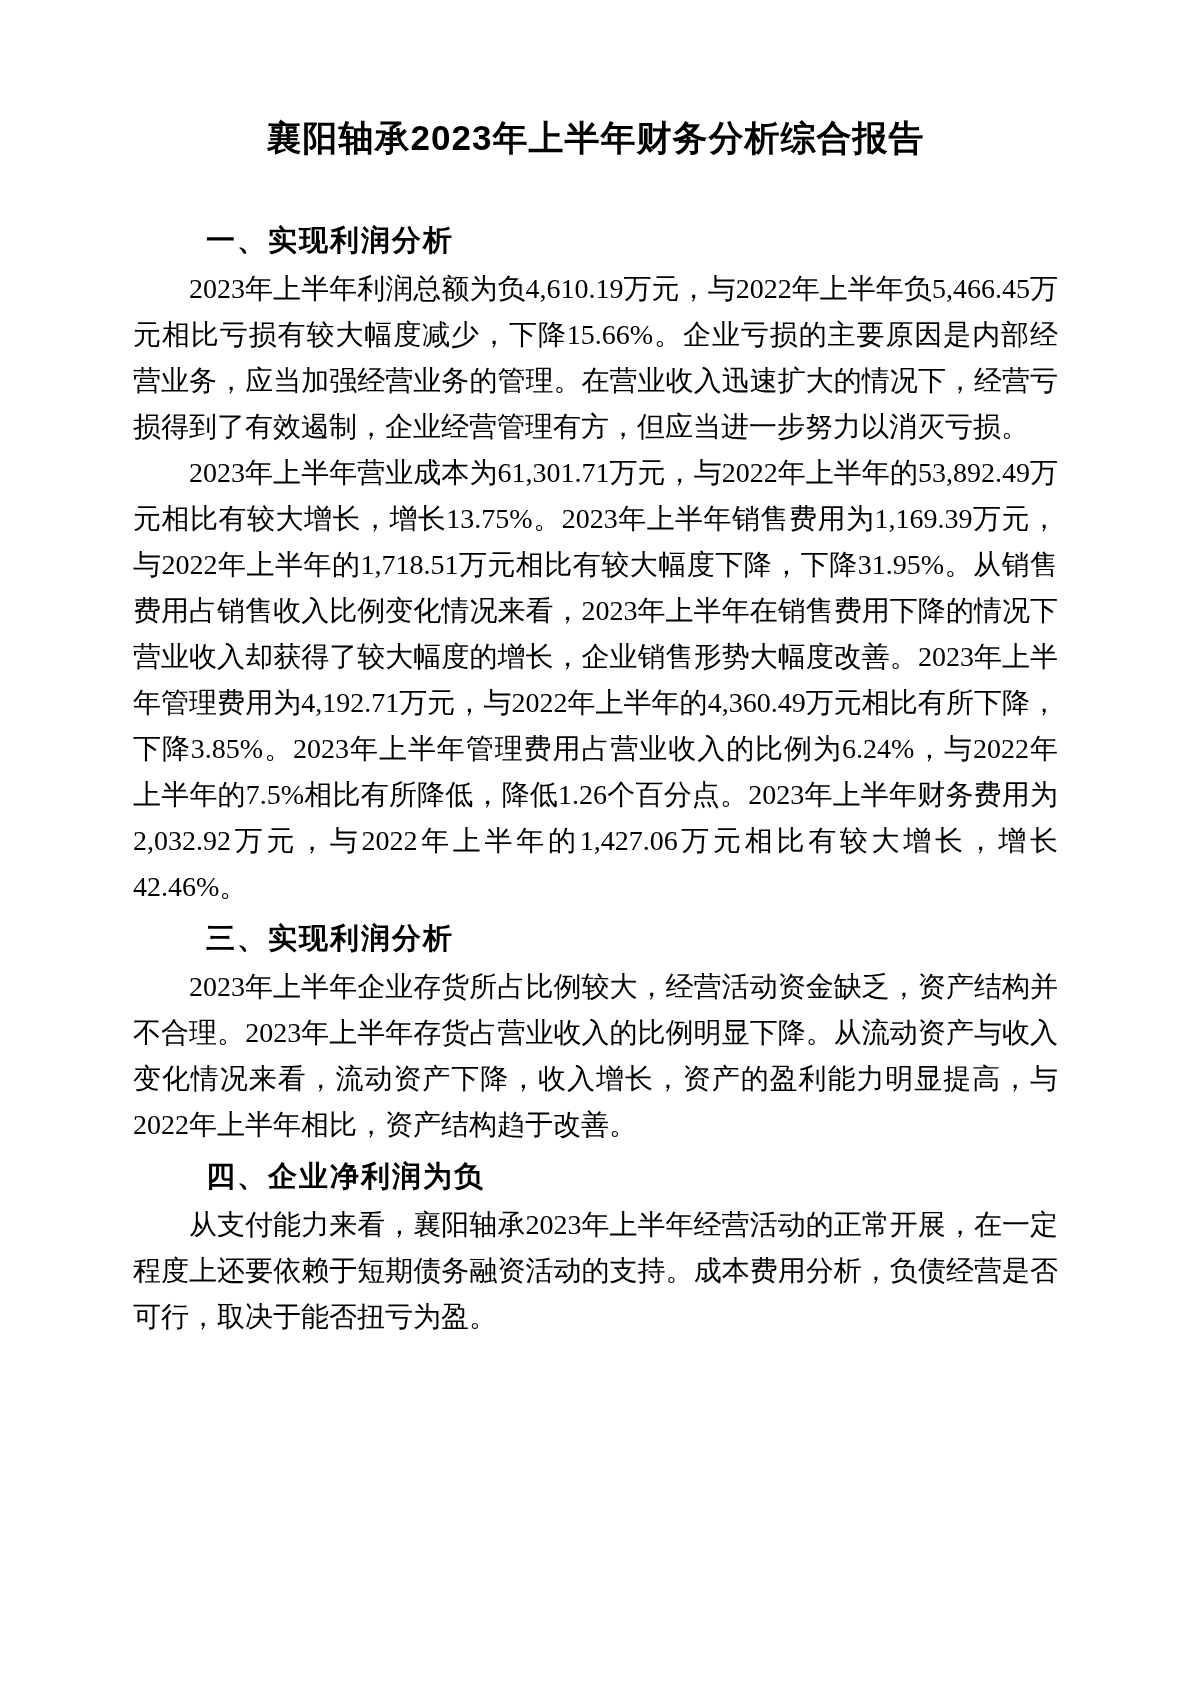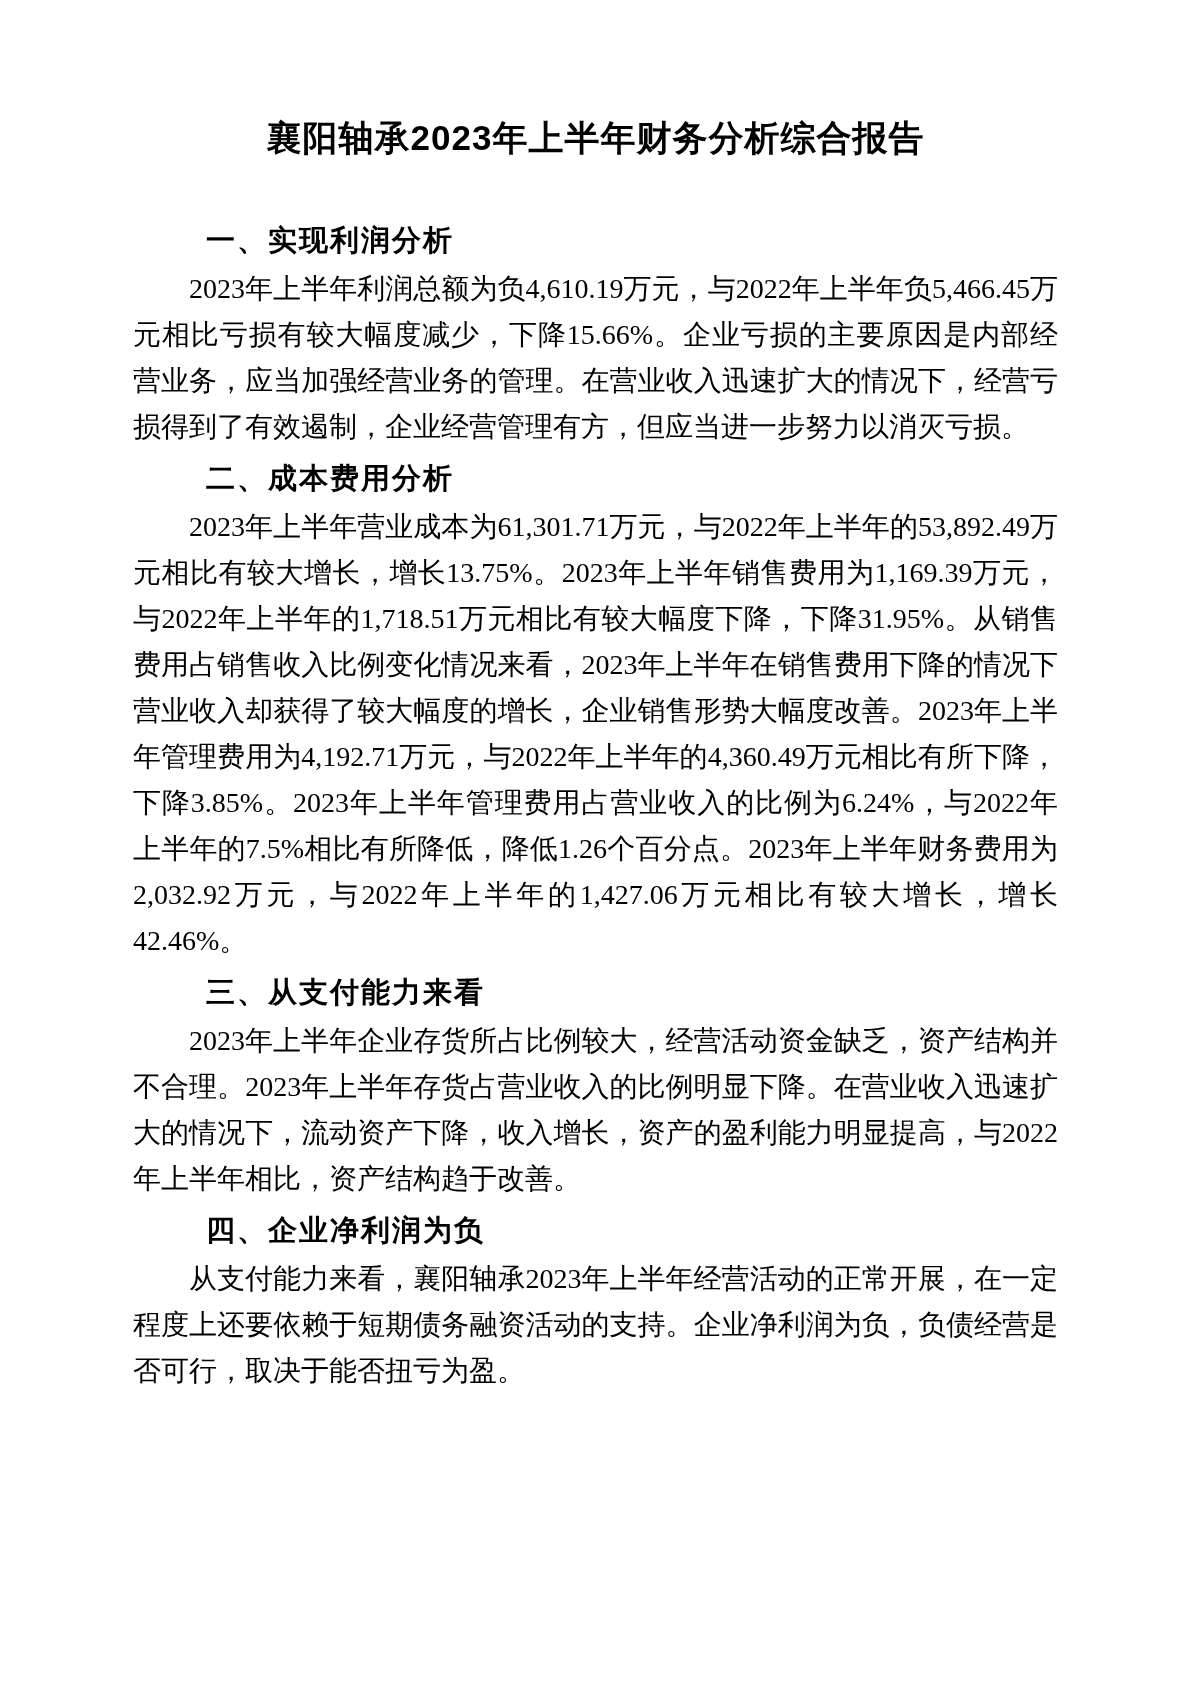--- a/index.html
+++ b/index.html
@@ -67,32 +67,31 @@
   <div class="content">
 
     <h1 class="doc-title">襄阳轴承2023年上半年财务分析综合报告</h1>
 
     <section>
       <h2 class="sec-heading">一、实现利润分析</h2>
       <p class="body-para">2023年上半年利润总额为负4,610.19万元，与2022年上半年负5,466.45万元相比亏损有较大幅度减少，下降15.66%。企业亏损的主要原因是内部经营业务，应当加强经营业务的管理。在营业收入迅速扩大的情况下，经营亏损得到了有效遏制，企业经营管理有方，但应当进一步努力以消灭亏损。</p>
     </section>
 
     <section>
-      <h2 class="sec-heading">二、成本费用分析</h2>
       <p class="body-para">2023年上半年营业成本为61,301.71万元，与2022年上半年的53,892.49万元相比有较大增长，增长13.75%。2023年上半年销售费用为1,169.39万元，与2022年上半年的1,718.51万元相比有较大幅度下降，下降31.95%。从销售费用占销售收入比例变化情况来看，2023年上半年在销售费用下降的情况下营业收入却获得了较大幅度的增长，企业销售形势大幅度改善。2023年上半年管理费用为4,192.71万元，与2022年上半年的4,360.49万元相比有所下降，下降3.85%。2023年上半年管理费用占营业收入的比例为6.24%，与2022年上半年的7.5%相比有所降低，降低1.26个百分点。2023年上半年财务费用为2,032.92万元，与2022年上半年的1,427.06万元相比有较大增长，增长42.46%。</p>
     </section>
 
     <section>
-      <h2 class="sec-heading">三、从支付能力来看</h2>
-      <p class="body-para">2023年上半年企业存货所占比例较大，经营活动资金缺乏，资产结构并不合理。2023年上半年存货占营业收入的比例明显下降。在营业收入迅速扩大的情况下，流动资产下降，收入增长，资产的盈利能力明显提高，与2022年上半年相比，资产结构趋于改善。</p>
+      <h2 class="sec-heading">三、实现利润分析</h2>
+      <p class="body-para">2023年上半年企业存货所占比例较大，经营活动资金缺乏，资产结构并不合理。2023年上半年存货占营业收入的比例明显下降。从流动资产与收入变化情况来看，流动资产下降，收入增长，资产的盈利能力明显提高，与2022年上半年相比，资产结构趋于改善。</p>
     </section>
 
     <section>
       <h2 class="sec-heading">四、企业净利润为负</h2>
-      <p class="body-para">从支付能力来看，襄阳轴承2023年上半年经营活动的正常开展，在一定程度上还要依赖于短期债务融资活动的支持。企业净利润为负，负债经营是否可行，取决于能否扭亏为盈。</p>
+      <p class="body-para">从支付能力来看，襄阳轴承2023年上半年经营活动的正常开展，在一定程度上还要依赖于短期债务融资活动的支持。成本费用分析，负债经营是否可行，取决于能否扭亏为盈。</p>
     </section>
 
   </div>
 
   <div class="footer">
     <span class="footer-left">内部资料，妥善保管</span>
     <span class="footer-right">第 1 页  共 3 页</span>
   </div>
 </div>
 

